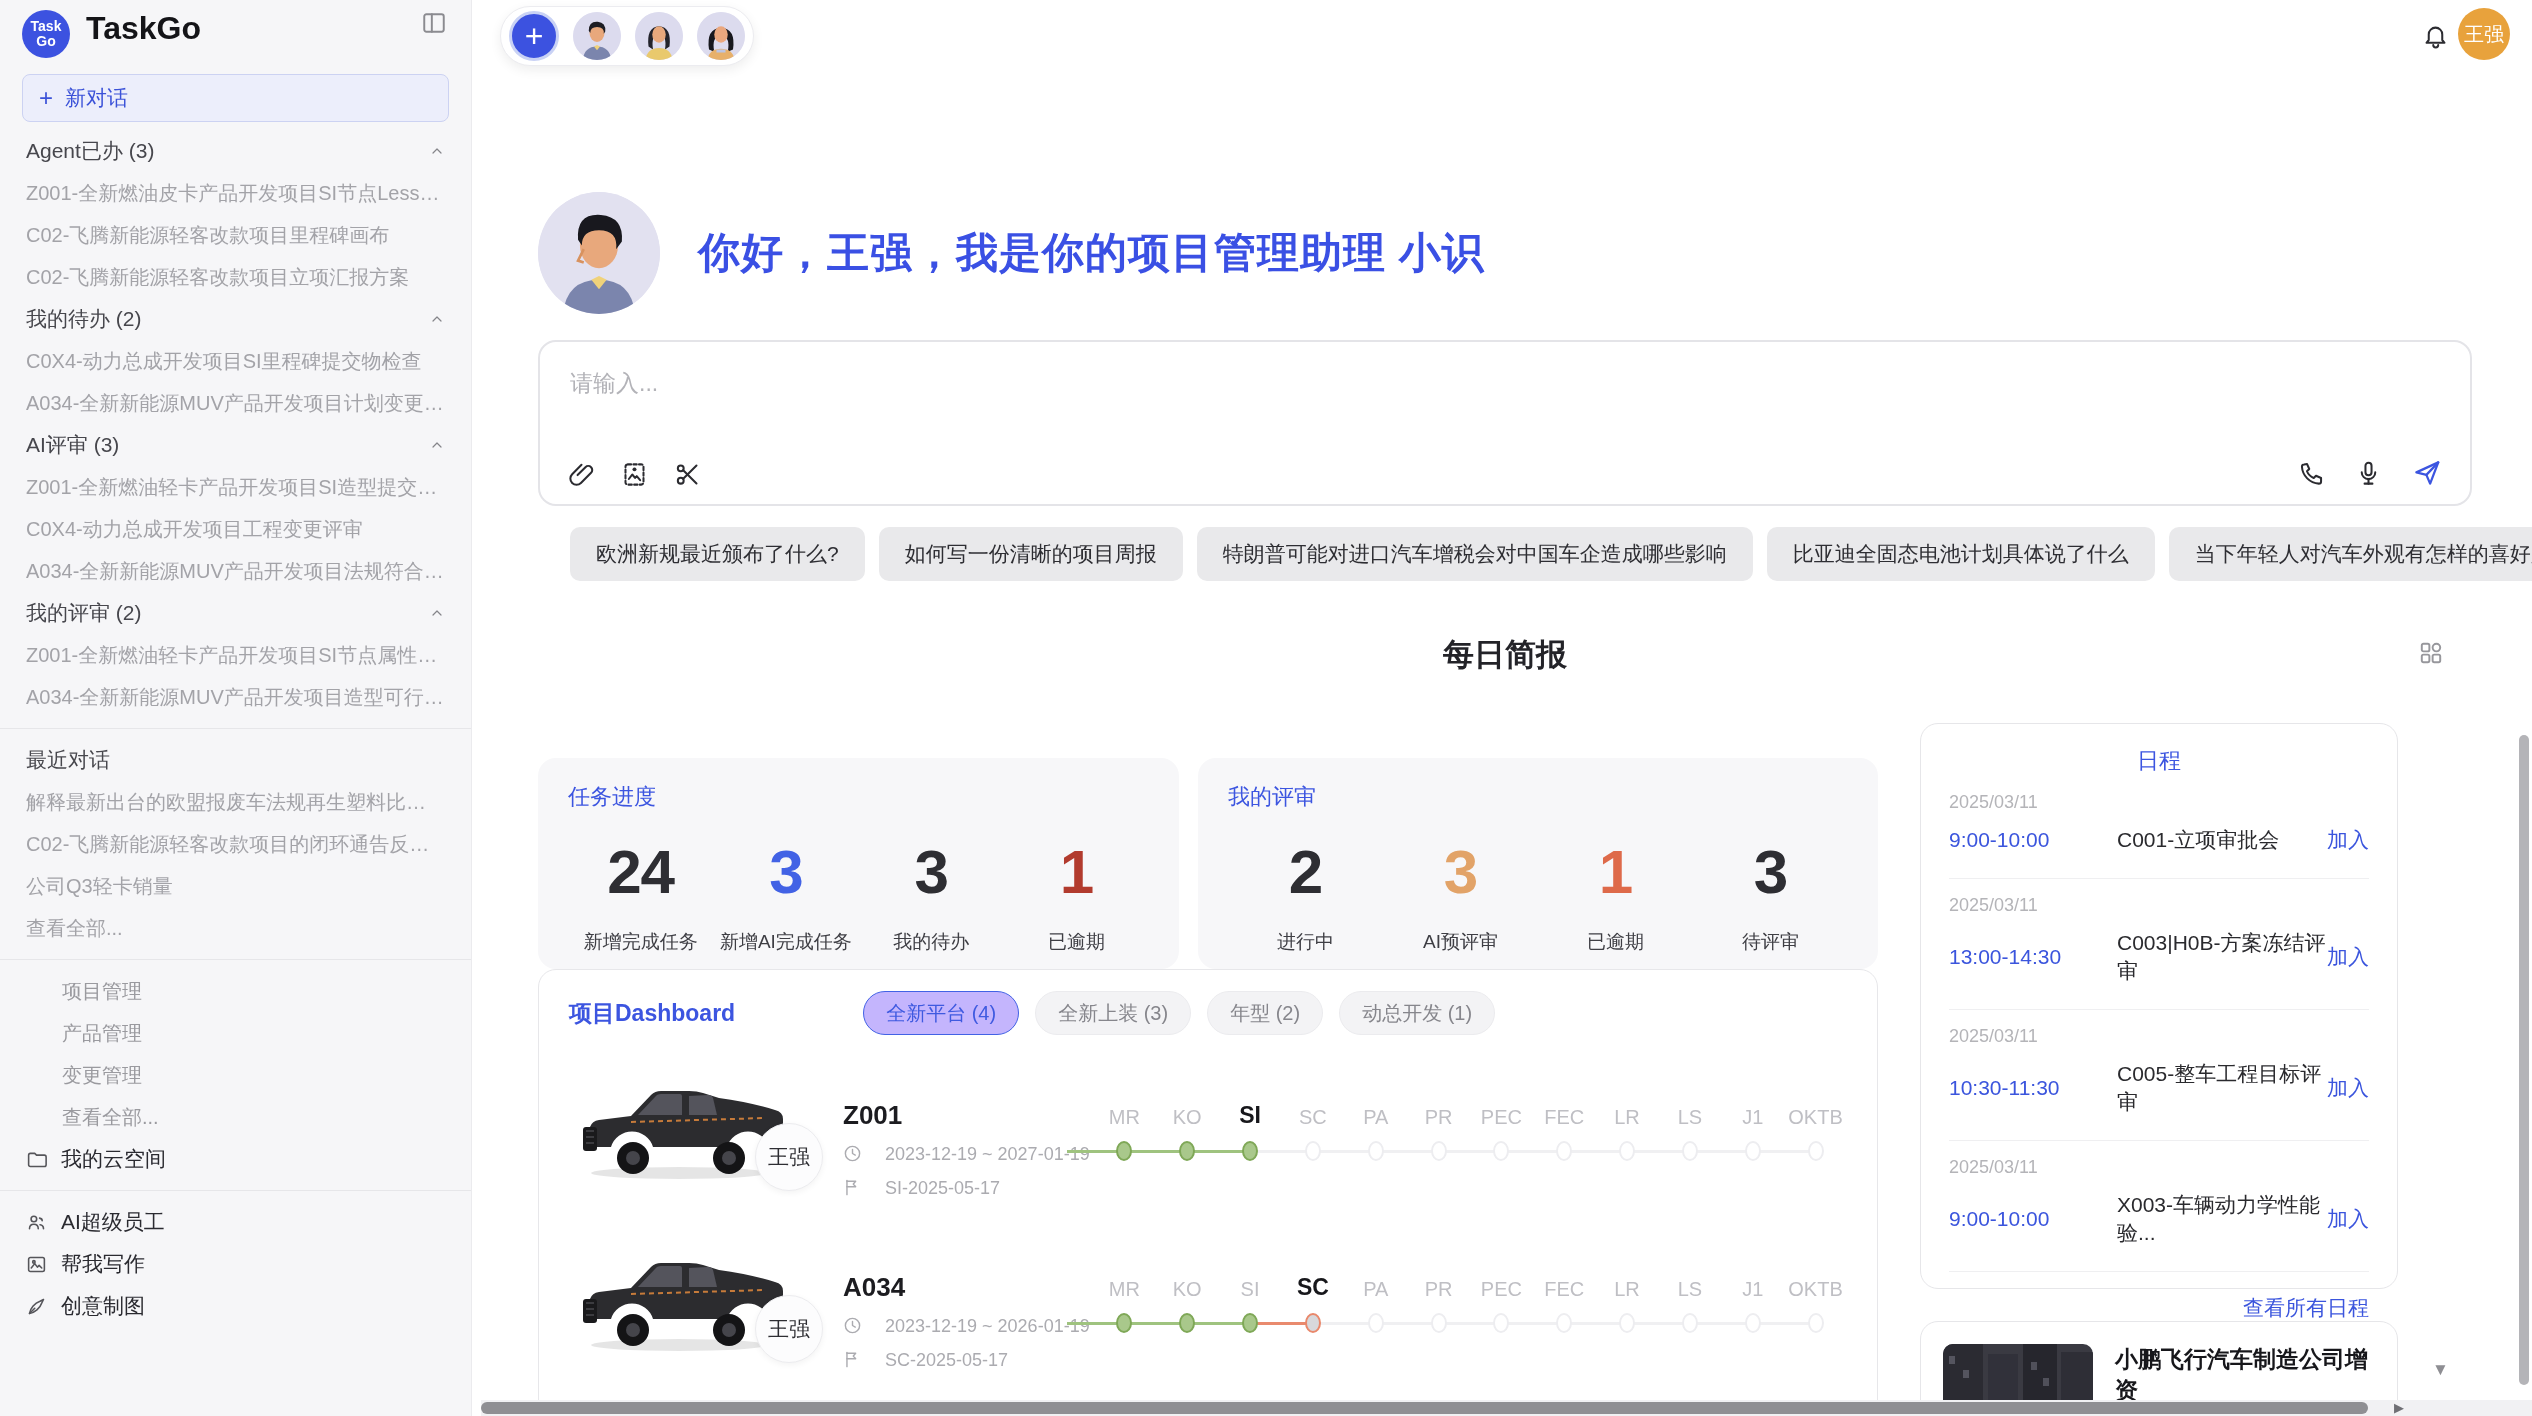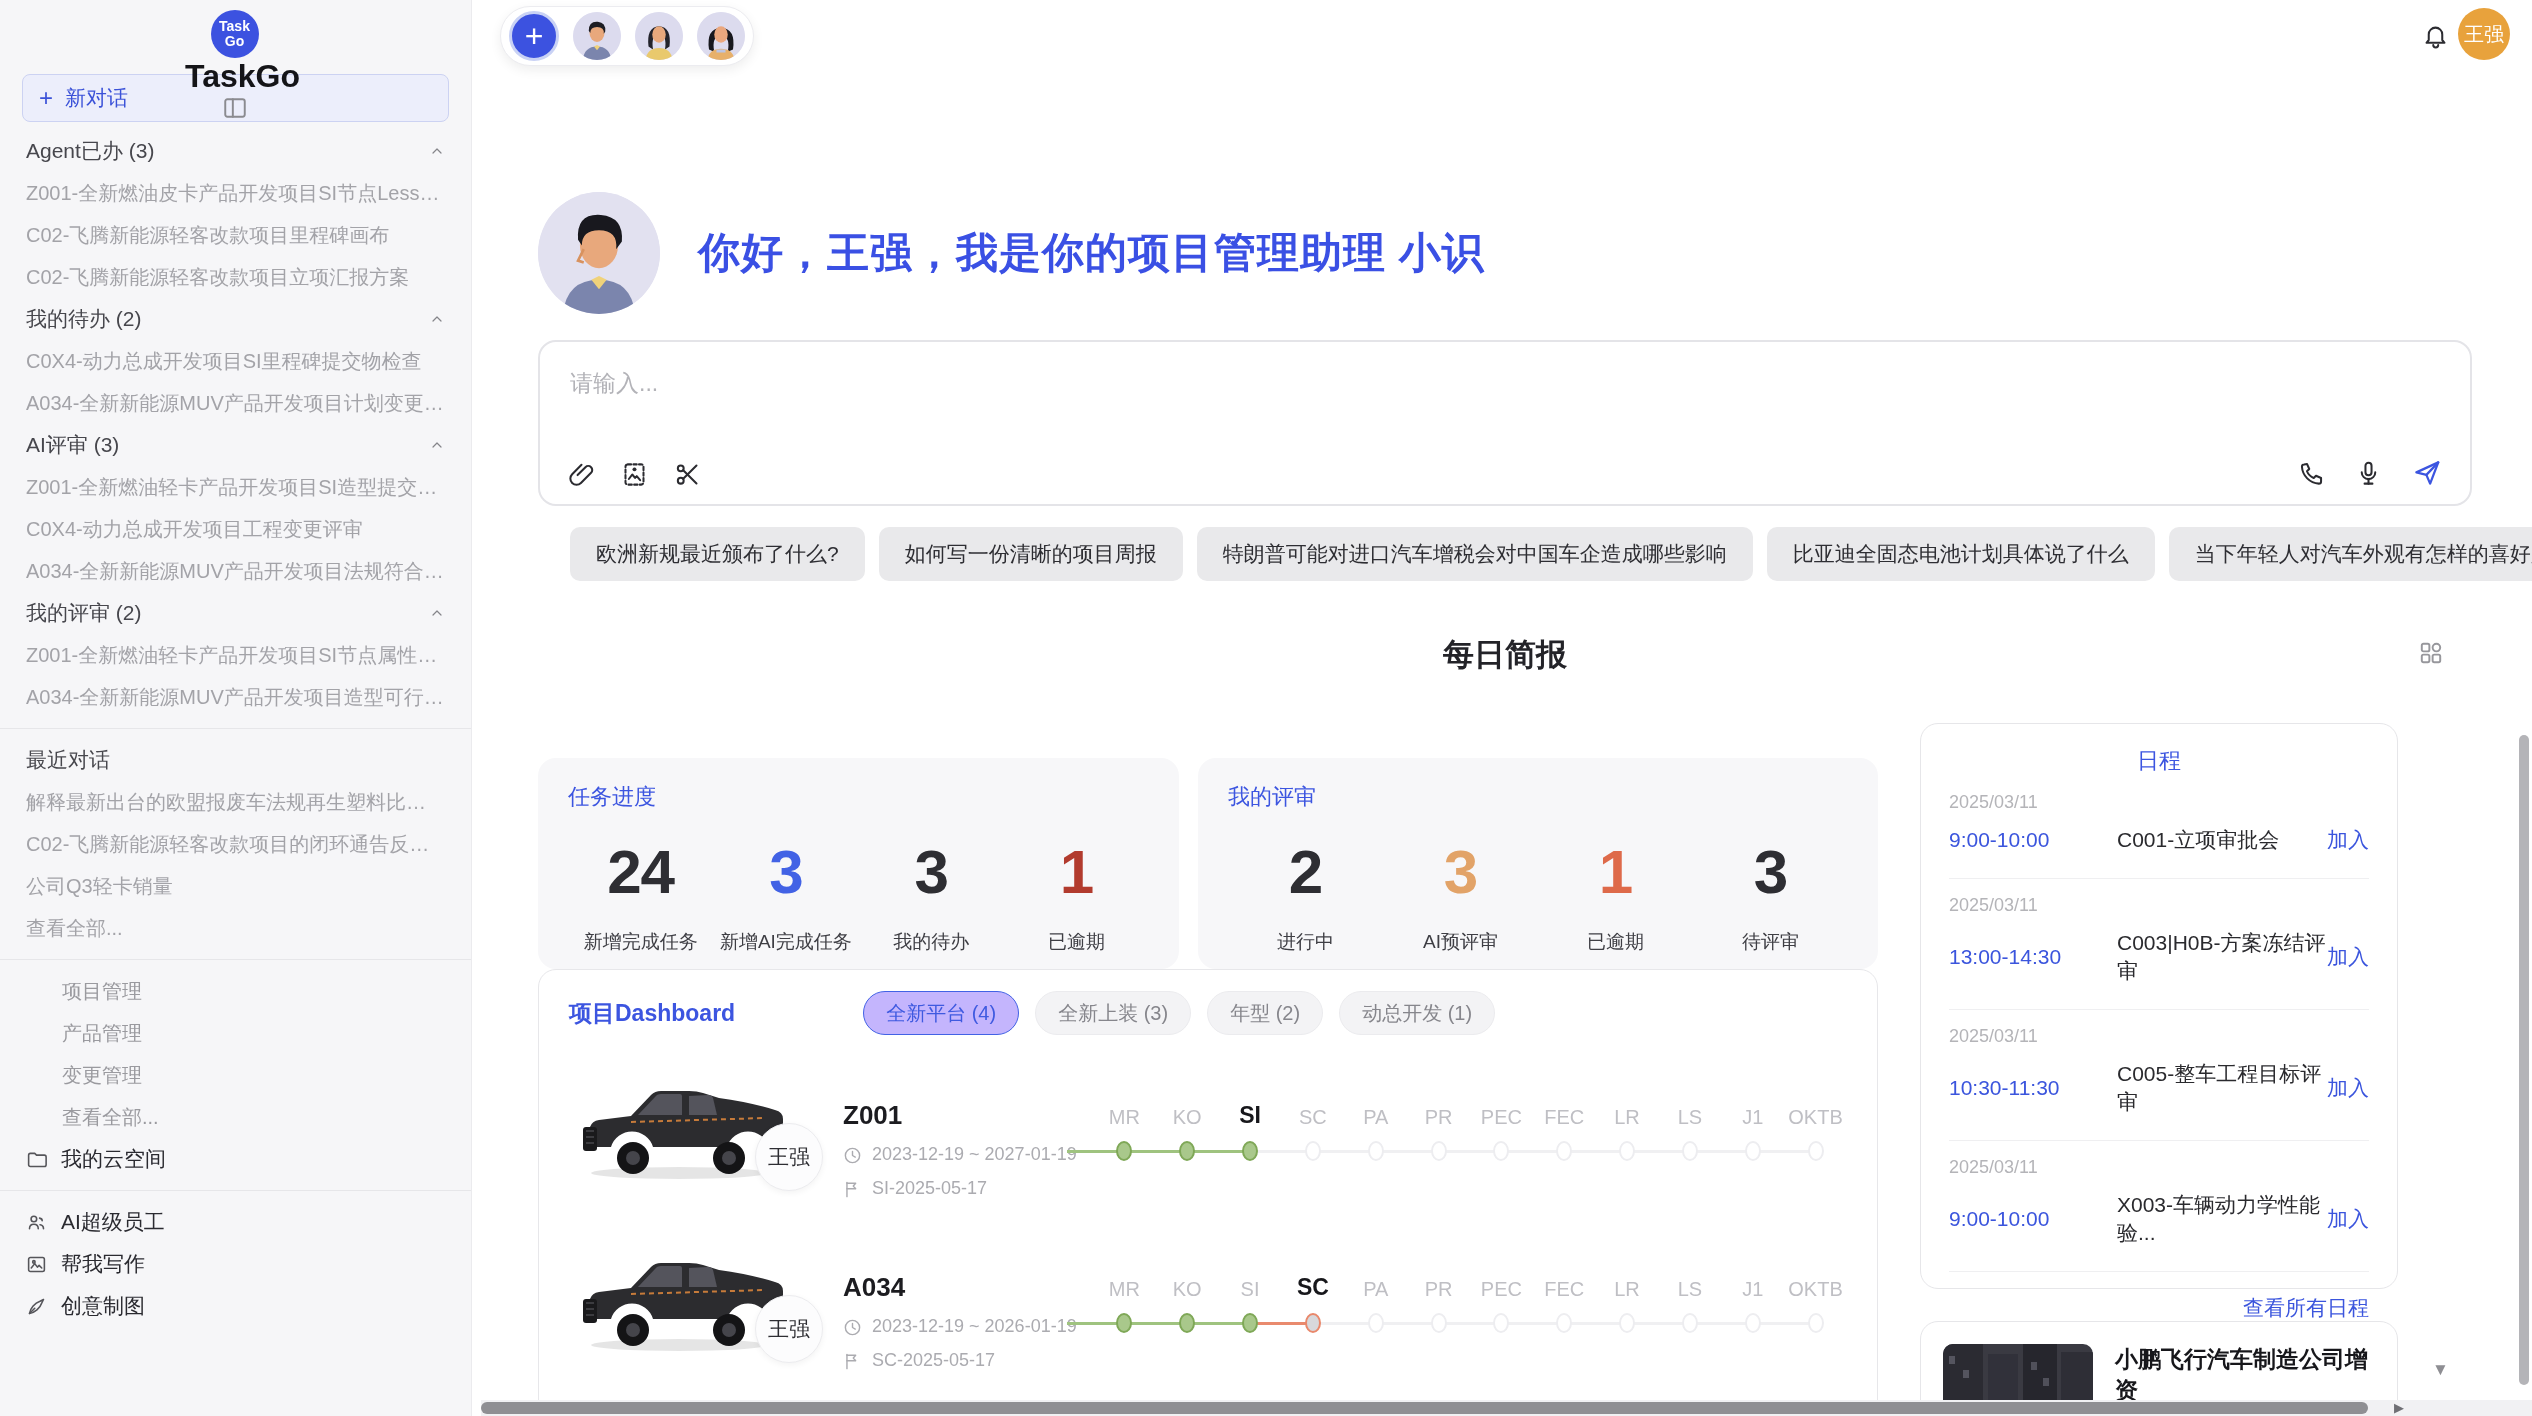--- a/index.html
+++ b/index.html
@@ -7,21 +7,21 @@
     width:2532px;height:1416px;overflow:hidden;position:relative;
     background:#ffffff;font-family:"Liberation Sans","DejaVu Sans",sans-serif;
     -webkit-font-smoothing:antialiased;
   }
   svg{display:block;}
   .ico{stroke:currentColor;fill:none;stroke-width:1.8;stroke-linecap:round;stroke-linejoin:round;}
 
   
   .sidebar{position:absolute;left:0;top:0;width:472px;height:1416px;background:#f6f6f8;
     border-right:1px solid #ebebee;box-sizing:border-box;}
-  .sb-header{display:flex;align-items:center;height:60px;padding:10px 24px 0 22px;box-sizing:border-box;flex-direction:column;}
+  .sb-header{display:flex;height:60px;padding:10px 24px 0 22px;box-sizing:border-box;}
   .logo{width:48px;height:48px;border-radius:50%;background:#3c52e0;color:#fff;display:flex;flex-direction:column;
     align-items:center;justify-content:center;font-size:14px;line-height:15px;font-weight:bold;flex:0 0 auto;}
   .app-title{font-size:32px;font-weight:bold;color:#141418;margin-left:16px;flex:1;}
   .collapse-btn{color:#8b8b90;cursor:pointer;}
   .new-chat{margin:14px 22px 8px;height:46px;border:1px solid #ccd2f2;background:#ecEEfb;background:#eceefb;
     border-radius:8px;color:#3b52d8;font-size:21px;display:flex;align-items:center;gap:12px;padding:0 16px;cursor:pointer;}
   .new-chat .plus{font-size:24px;line-height:1;}
   .sb-sec-title{display:flex;justify-content:space-between;align-items:center;padding:0 26px;height:42px;
     font-size:21px;color:#47474d;}
   .sb-chevron{color:#85858a;}
@@ -94,21 +94,21 @@
   .tab.active{border:1.5px solid #4262e5;color:#3f5ae0;background:#c4b5fd;}
   .tab.idle{background:#f3f3f5;color:#86868c;border:1.5px solid #ebebee;}
   .proj-row{display:flex;align-items:center;height:150px;position:relative;}
   .proj-row.r1{margin-top:14px;} .proj-row.r2{margin-top:22px;} .proj-row.r3{margin-top:22px;}
   .car-wrap{width:240px;position:relative;flex:0 0 auto;}
   .owner-badge{position:absolute;right:-14px;bottom:-6px;width:66px;height:66px;border-radius:50%;
     background:#fcfcfd;border:1px solid #ececef;box-shadow:0 2px 6px rgba(0,0,0,.05);display:flex;
     align-items:center;justify-content:center;font-size:21px;color:#2e2e33;}
   .proj-info{width:250px;margin-left:34px;flex:0 0 auto;margin-top:48px;}
   .proj-code{font-size:26px;font-weight:bold;color:#1c1c20;}
-  .proj-meta{display:flex;align-items:flex-end;gap:10px;margin-top:13px;color:#ababb0;font-size:18px;}
+  .proj-meta{display:flex;align-items:flex-start;gap:23px;margin-top:13px;color:#ababb0;font-size:18px;}
   .ms-area{flex:1;position:relative;display:flex;padding-top:6px;}
   .ms{flex:1;display:flex;flex-direction:column;align-items:center;z-index:1;}
   .ms-label{height:34px;font-size:20px;color:#bfbfc4;display:flex;align-items:flex-end;justify-content:center;}
   .ms-label.current{color:#17171b;font-weight:bold;font-size:23px;}
   .ms-dot{margin-top:12px;width:16px;height:20px;border-radius:50%;background:#fff;border:2.5px solid #ededf0;box-sizing:border-box;}
   .ms-dot.done{background:#a9c88b;border-color:#7fa857;}
   .ms-dot.overdue{background:#d8d8db;border-color:#e9886b;}
   .ms-track{position:absolute;left:0;right:0;top:61px;height:2.5px;z-index:0;}
   .seg{position:absolute;top:0;height:2.5px;}
   .seg-lead{left:-26px;width:calc(20.833% + 26px);background:#9fc37f;}

